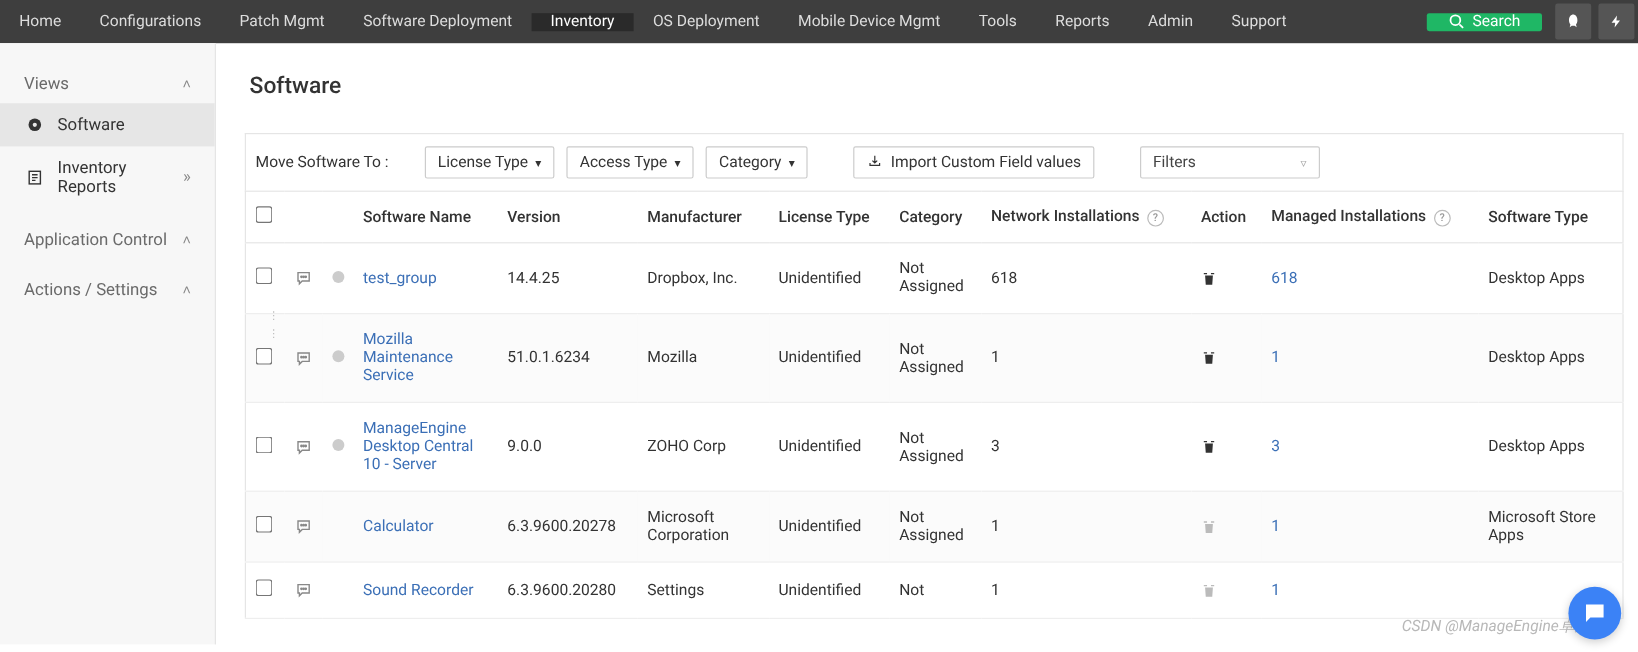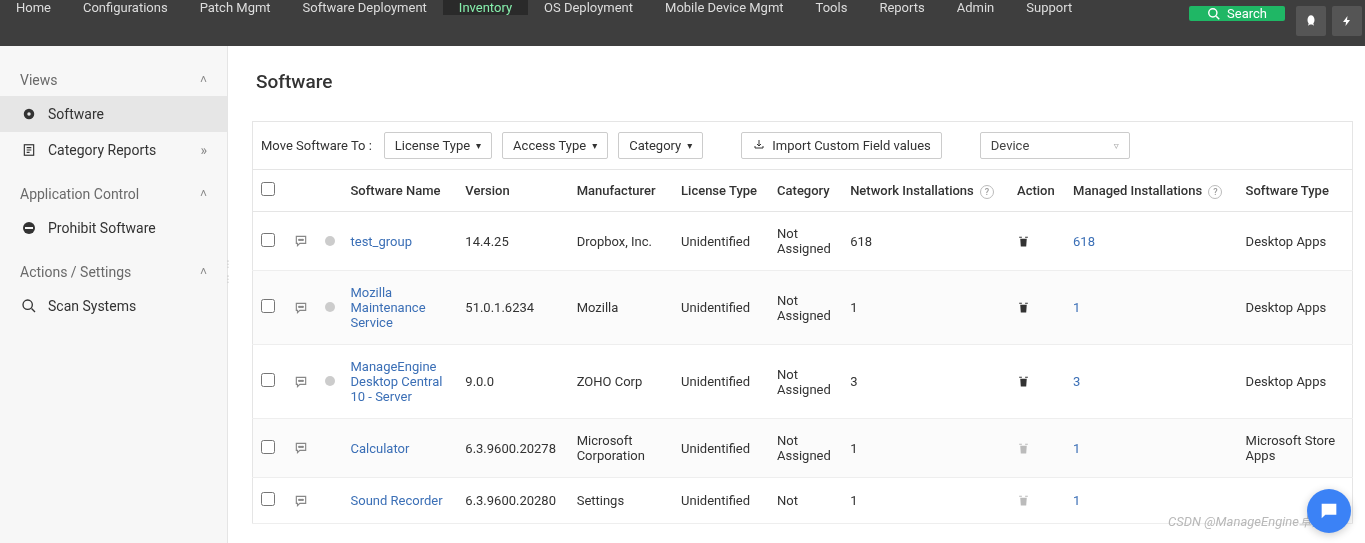--- a/index.html
+++ b/index.html
@@ -1,34 +1,34 @@
 <!DOCTYPE html>
 <html><head>
 <meta charset="utf-8">
 <style>
 *{box-sizing:border-box;margin:0;padding:0;font-family:-apple-system,BlinkMacSystemFont,"Segoe UI",Roboto,Arial,sans-serif}
 body{font-size:13px;color:#333;background:#fff;width:1365px;height:543px;overflow:hidden;position:relative}
-.topnav{background:#3e3e3e;height:46px;display:flex;align-items:flex-start;color:#ddd}
+.topnav{background:#3e3e3e;height:36px;display:flex;align-items:center;color:#ddd}
 .topnav .nav-item{padding:0 16px;display:flex;align-items:center;cursor:pointer;font-size:13px;color:#ddd}
-.topnav .nav-item.active{background:#2a2a2a;color:#86efac}
+.topnav .nav-item.active{background:#2a2a2a;color:#ffffff}
 .topnav .spacer{flex:1}
 .search-btn{background:#1fb765;color:#fff;border:none;padding:0 18px;margin:6px 8px;border-radius:2px;display:flex;align-items:center;gap:6px;font-size:13px;cursor:pointer}
 .icon-btn{width:30px;height:30px;margin:6px 3px;background:#555;display:flex;align-items:center;justify-content:center;cursor:pointer;color:#fff;border-radius:2px}
 .layout{display:flex;height:calc(543px - 42px)}
-.sidebar{width:228px;background:#f7f7f7;border-right:1px solid #e5e5e5;overflow-y:auto;padding-top:8px}
+.sidebar{width:180px;background:#f7f7f7;border-right:1px solid #e5e5e5;overflow-y:auto;padding-top:8px}
 .side-section{padding:18px 20px 8px;display:flex;align-items:center;justify-content:space-between;color:#6a6a6a;font-size:14px}
 .side-item{padding:10px 20px;display:flex;align-items:center;gap:10px;cursor:pointer;color:#333;font-size:14px}
 .side-item.active{background:#e6e6e6}
 .side-item .chev{margin-left:auto;color:#888}
 .side-icon{width:18px;height:14px;display:inline-flex;align-items:center;justify-content:center;color:#333}
 .main{flex:1;overflow:auto;padding:24px 12px 24px 24px;position:relative}
 h1.page-title{font-size:19px;font-weight:500;color:#333;margin-bottom:28px;margin-left:4px}
 .toolbar{display:flex;align-items:center;gap:10px;padding:10px 8px;border:1px solid #e5e5e5;border-bottom:none;background:#fff;flex-wrap:wrap}
 .toolbar-spacer{width:18px}
-.lbl{color:#333;font-size:13px;margin-right:2px}
+.lbl{color:#333;font-size:13px;margin-right:20px}
 .dd{border:1px solid #ccc;background:#fff;padding:5px 10px;border-radius:2px;display:flex;align-items:center;gap:6px;cursor:pointer;font-size:13px}
 .dd .caret{font-size:10px}
 .dd.wide{min-width:150px;justify-content:space-between;color:#444}
 .import-btn{border:1px solid #ccc;background:#fff;padding:5px 10px;border-radius:2px;display:flex;align-items:flex-start;gap:6px;cursor:pointer}
 table{width:100%;border-collapse:collapse;border:1px solid #e5e5e5}
 th{text-align:left;font-weight:500;color:#333;font-size:13px;padding:12px 8px;border-bottom:1px solid #e5e5e5;background:#fff;white-space:nowrap}
 td{padding:14px 8px;border-bottom:1px solid #eee;font-size:13px;color:#333;vertical-align:middle}
 tbody tr:nth-child(even){background:#fbfbfb}
 .link{color:#3b6fb6;cursor:pointer}
 .chk{width:14px;height:14px}
@@ -86,48 +86,30 @@
         </span>
         <span>Software</span>
       </div>
       <div class="side-item">
         <span class="side-icon">
           <svg width="18" height="14" viewBox="0 0 24 24" fill="none" stroke="currentColor" stroke-width="2">
             <rect x="4" y="3" width="16" height="18"></rect>
             <path d="M8 8h8M8 12h8M8 16h5"></path>
           </svg>
         </span>
-        <span>Category Reports</span>
+        <span>Inventory Reports</span>
         <span class="chev">»</span>
       </div>
       <div class="side-section">
         <span>Application Control</span>
         <span style="font-size:12px;color:#888">˄</span>
       </div>
-      <div class="side-item">
-        <span class="side-icon">
-          <svg width="18" height="16" viewBox="0 0 24 24" fill="currentColor">
-            <circle cx="12" cy="12" r="9"></circle>
-            <rect x="6" y="10.5" width="12" height="3" fill="#f7f7f7"></rect>
-          </svg>
-        </span>
-        <span>Prohibit Software</span>
-      </div>
       <div class="side-section">
         <span>Actions / Settings</span>
         <span style="font-size:12px;color:#888">˄</span>
-      </div>
-      <div class="side-item">
-        <span class="side-icon">
-          <svg width="16" height="16" viewBox="0 0 24 24" fill="none" stroke="currentColor" stroke-width="2">
-            <circle cx="10" cy="10" r="7"></circle>
-            <path d="m21 21-5.2-5.2"></path>
-          </svg>
-        </span>
-        <span>Scan Systems</span>
       </div>
     </div>
   <div class="drag-handle">
       <span>⋮</span>
       <span>⋮</span>
     </div>
 
   <div class="main">
     <h1 class="page-title">Software</h1>
 
@@ -149,21 +131,21 @@
       <div class="import-btn">
         <span>
             <svg width="14" height="12" viewBox="0 0 24 24" fill="none" stroke="currentColor" stroke-width="2">
               <path d="M4 16v4h16v-4M12 4v12M8 12l4 4 4-4"></path>
             </svg>
           </span>
         <span>Import Custom Field values</span>
       </div>
       <div class="toolbar-spacer"></div>
       <div class="dd wide">
-          <span>Device</span>
+          <span>Filters</span>
           <span class="caret" style="color:#aaa">▿</span>
         </div>
     </div>
 
     <table>
       <thead>
           <tr id="thead-row">
             <th style="width: 32px;"><input type="checkbox" class="chk" style=""></th>
             <th style="width: 26px;"></th>
             <th style="width: 26px;"></th>

